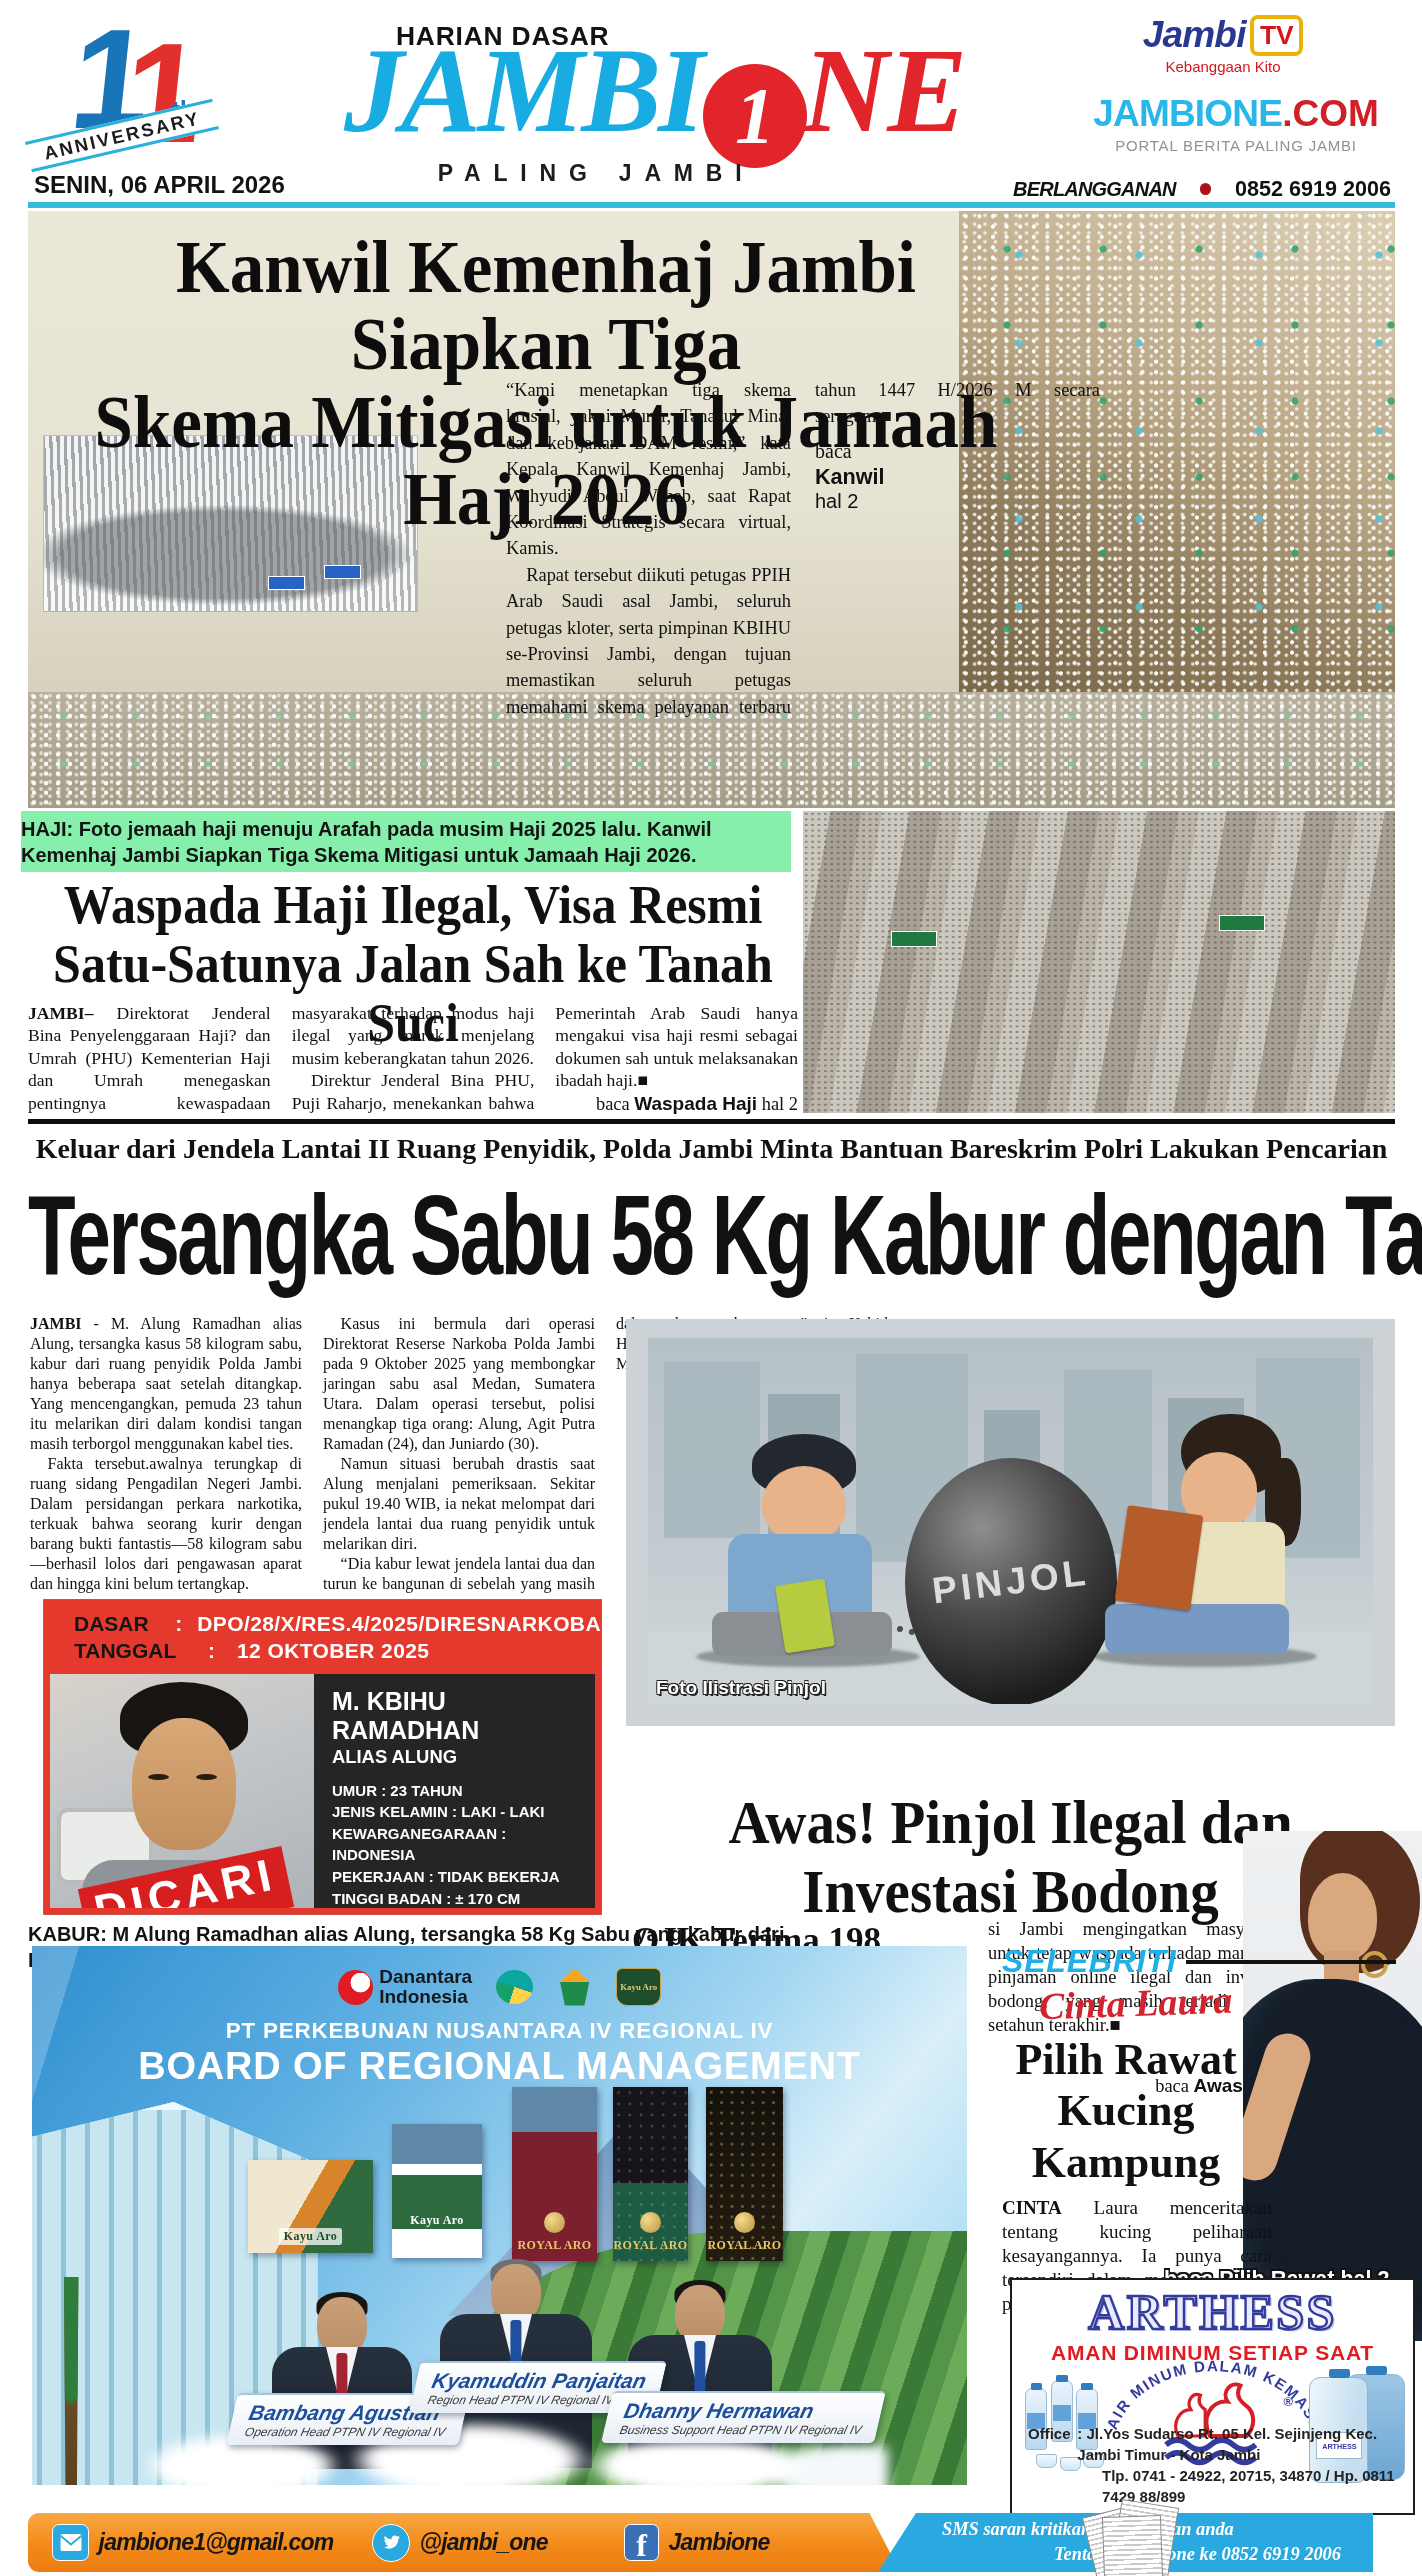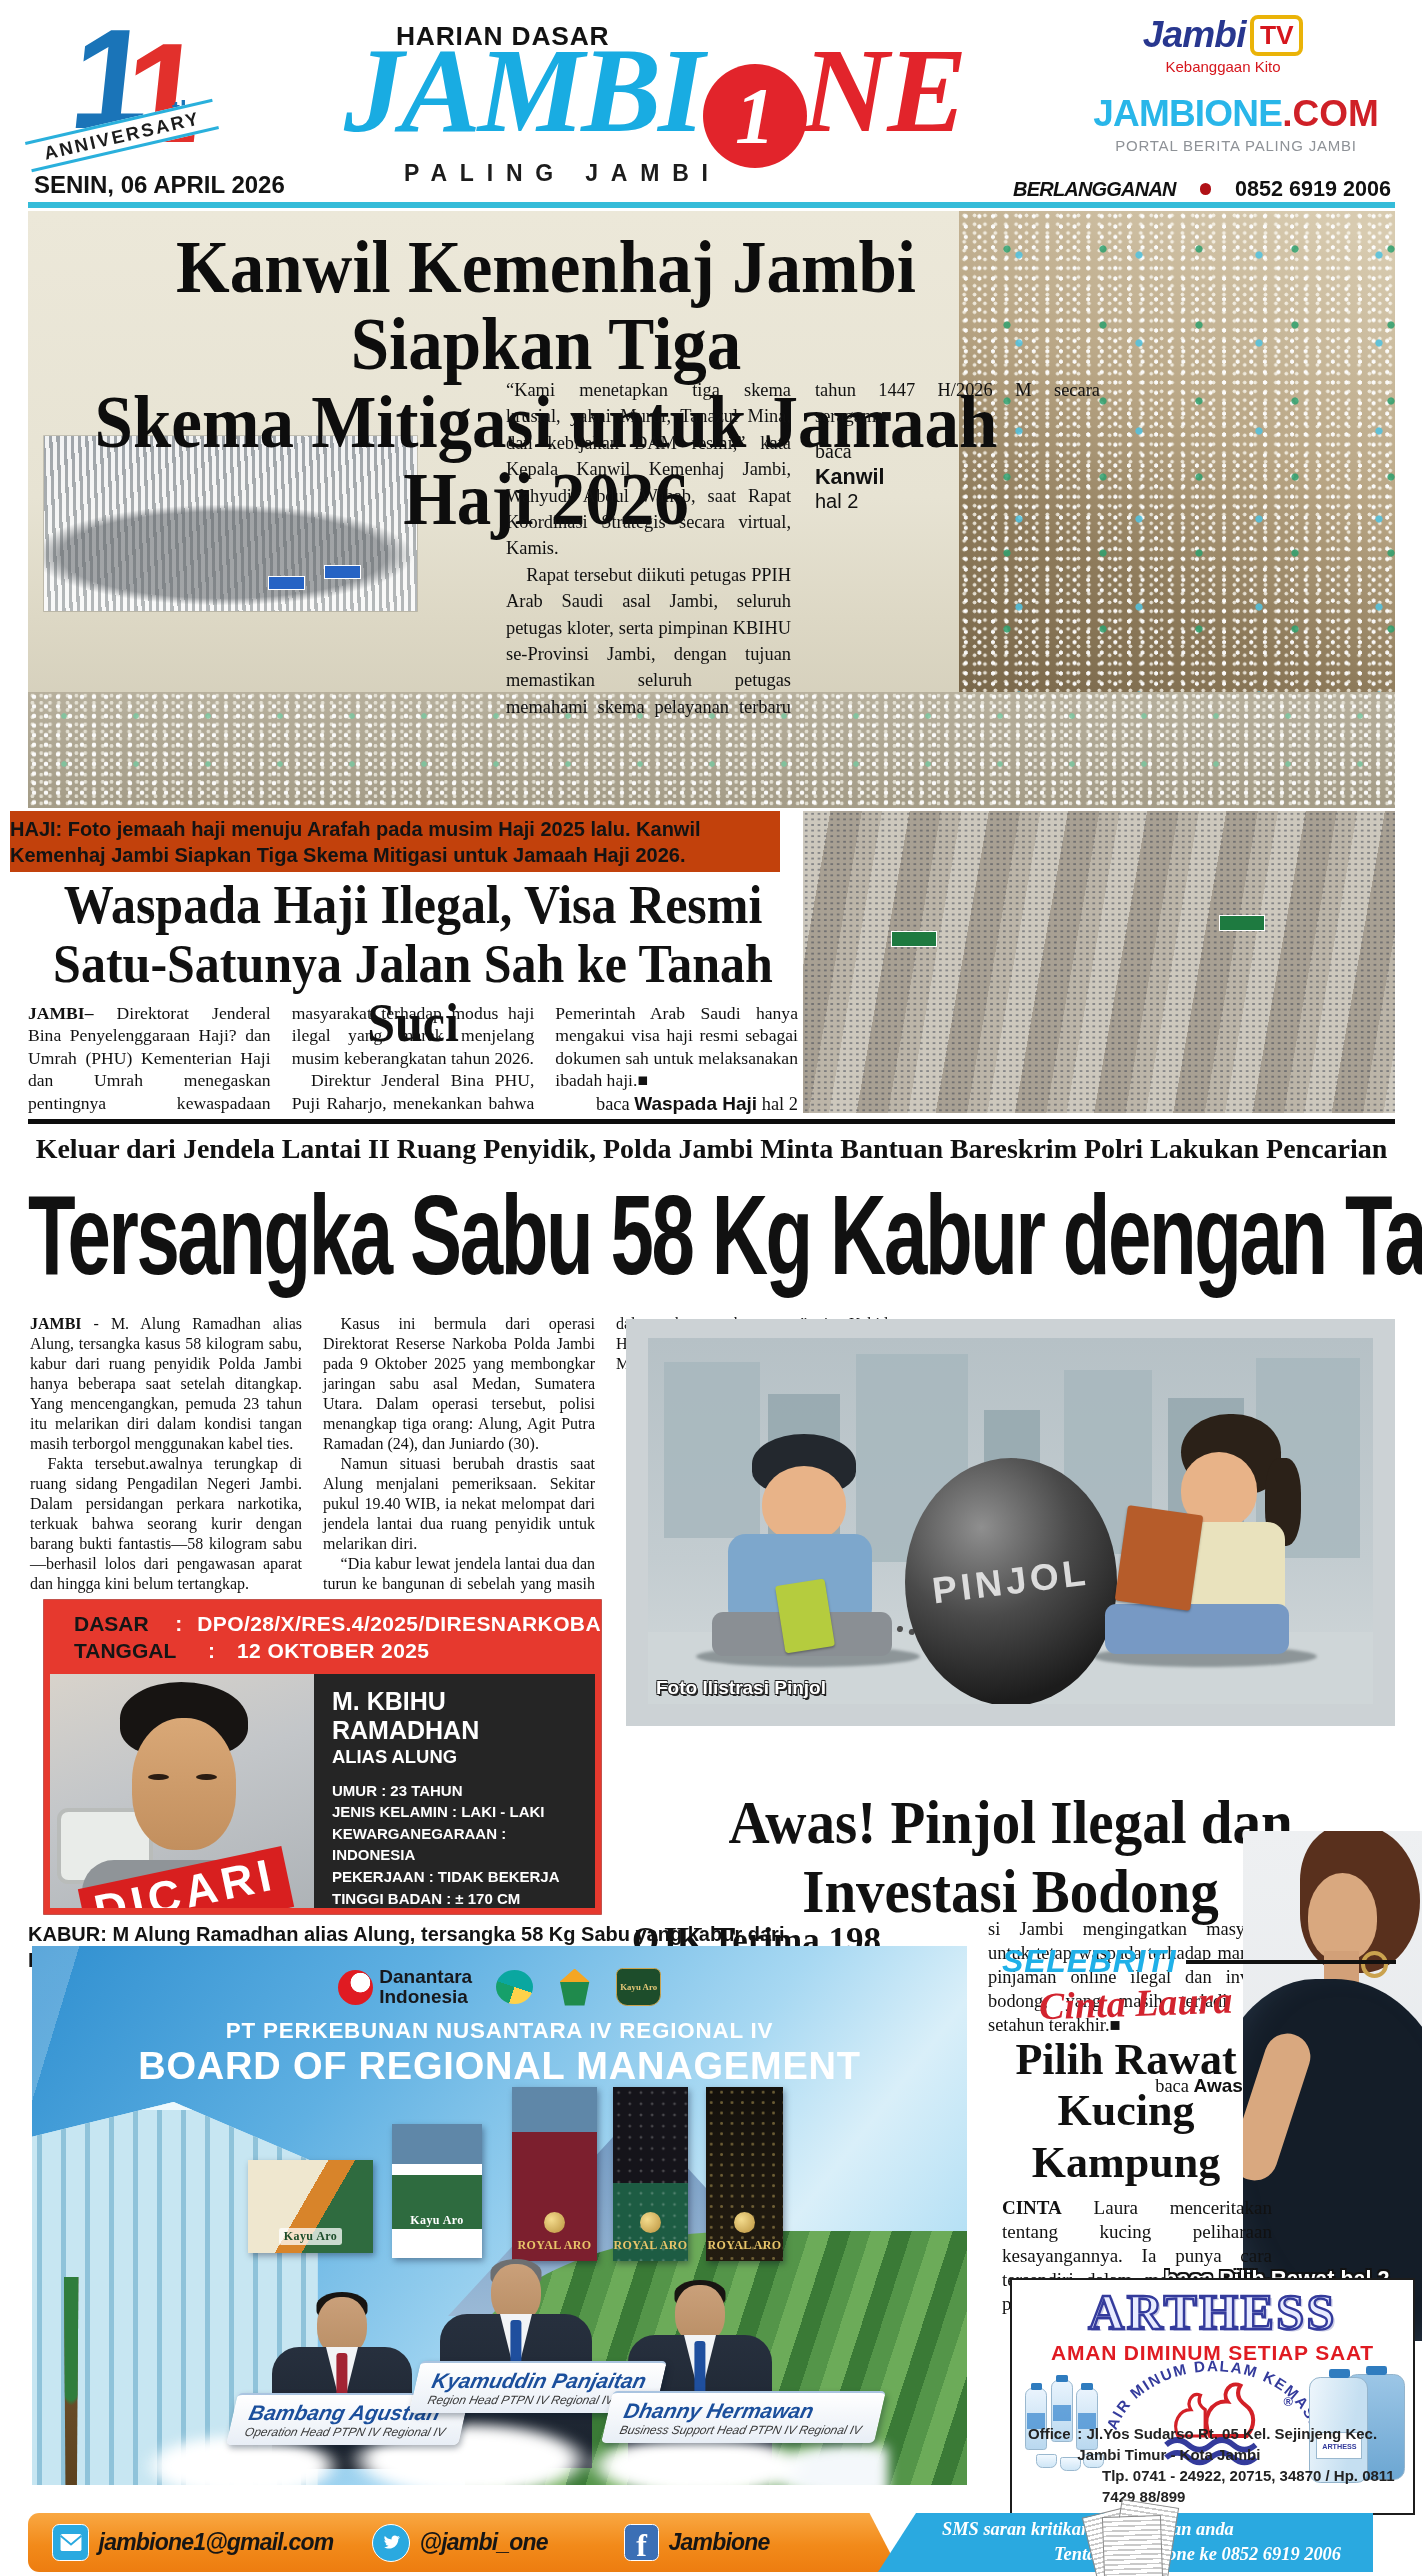--- a/index.html
+++ b/index.html
@@ -12,21 +12,21 @@
   #ann-logo .d1 { position:absolute; left:38px; top:-9.6px; font:bold 142px "Liberation Sans",sans-serif; color:#1a74b8; transform:skewX(-6deg); }
   #ann-logo .d2 { position:absolute; left:90px; top:4.8px; font:bold 142px "Liberation Sans",sans-serif; color:#e2302c; transform:skewX(-6deg); }
   #ann-logo .th { position:absolute; left:138px; top:90px; font:bold 24px "Liberation Sans",sans-serif; color:#1a74b8; }
   #ann-logo .banner { position:absolute; left:-8px; top:114px; width:192px; background:#fff; border-top:3.2px solid #2ab0dc; border-bottom:3.2px solid #2ab0dc; transform:rotate(-13deg); text-align:center; font:bold 18.4px "Liberation Sans",sans-serif; letter-spacing:2.4px; color:#1c1c1c; padding:1.6px 0; }
   #harian { left:396px; top:21px; font:bold 26.4px "Liberation Sans",sans-serif; letter-spacing:0.8px; color:#131313; }
   #brand { left:344px; top:22.4px; width:736px; height:148px; white-space:nowrap; }
   #brand .jambi { font:bold italic 120px "Liberation Serif",serif; color:#19ace2; letter-spacing:-3.2px; }
   #brand .disc { display:inline-block; width:104px; height:104px; background:#e2242b; border-radius:50%; vertical-align:-11.2px; text-align:center; margin:0 -4.8px 0 1.6px; }
   #brand .disc span { font:bold italic 80px "Liberation Serif",serif; color:#fff; line-height:104px; }
   #brand .ne { font:bold italic 120px "Liberation Serif",serif; color:#e2242b; letter-spacing:-1.6px; }
-  #brand-tag { left:404px; top:160px; width:384px; font:bold 23px "Liberation Sans",sans-serif; letter-spacing:12.8px; color:#1c1c1c; }
+  #brand-tag { left:404px; top:160px; width:384px; text-align:center; font:bold 23px "Liberation Sans",sans-serif; letter-spacing:12.8px; color:#1c1c1c; }
   #jambitv { left:1119px; top:14.4px; width:208px; }
   #jambitv .row { display:flex; align-items:center; gap:4.8px; justify-content:center; }
   #jambitv .name { font:bold italic 37px "Liberation Sans",sans-serif; color:#28378f; letter-spacing:-0.8px; }
   #jambitv .tv { border:4px solid #eab308; border-radius:8px; color:#d6161d; font:bold 26.4px "Liberation Sans",sans-serif; padding:0.8px 5.6px; }
   #jambitv .tag { text-align:center; font:15px "Liberation Sans",sans-serif; color:#d6161d; margin-top:1.6px; }
   #portal { left:1072px; top:93px; width:328px; text-align:center; }
   #portal .site { font:bold 37px "Liberation Sans",sans-serif; color:#29b6e9; letter-spacing:-0.8px; }
   #portal .com { font:bold 37px "Liberation Sans",sans-serif; color:#cf2027; }
   #portal .tag { font:15px "Liberation Sans",sans-serif; color:#8e9297; letter-spacing:0.8px; margin-top:1.6px; }
   #date { left:34px; top:171px; font:bold 24px "Liberation Sans",sans-serif; color:#131313; }
@@ -62,21 +62,21 @@
   #inset-photo .sign { position:absolute; width:37px; height:14.4px; background:#2663c4; border:1.6px solid #fff; }
   #top-headline { left:24px; top:17.6px; width:988px; text-align:center; font:bold 69px "Liberation Serif",serif; line-height:1.04; color:#0d0d0d; transform:scaleY(1.08); transform-origin:top center; }
   #top-body { left:478px; top:166px; width:594px; height:362px; column-count:2; column-gap:24px; column-fill:auto; font:18.4px/26.4px "Liberation Serif",serif; text-align:justify; }
   #top-body p b { font-weight:bold; }
   #top-body .para + .para { text-indent:1.1em; }
   .baca-stack { margin-top:8px; font:20px/1.3 "Liberation Serif",serif; }
   .baca-stack .nm { display:block; font:bold 21.6px "Liberation Sans",sans-serif; }
   .baca-stack .pg { display:block; font:20px "Liberation Sans",sans-serif; }
 
   
-  #caption-haji { left:10px; top:811px; width:770px; height:61px; background:#c2410c; font:bold 20px/25.6px "Liberation Sans",sans-serif; padding-top:6.4px; color:#131313; }
+  #caption-haji { left:21px; top:811px; width:770px; height:61px; background:#86efac; font:bold 20px/25.6px "Liberation Sans",sans-serif; padding-top:6.4px; color:#131313; }
   #aerial-photo { left:803px; top:811px; width:592px; height:302px;
     background:
       radial-gradient(circle, rgba(60,66,80,.5) 1px, transparent 1.4px),
       repeating-linear-gradient(100deg, #cdc8bd 0 27px, #a8a093 27px 58px, #bcb5a8 58px 78px),
       linear-gradient(#b3ada2,#9d968a);
     background-size:6.4px 5.6px, 100% 100%, 100% 100%; }
   #aerial-photo .sign { position:absolute; width:46px; height:16px; background:#1e7a40; border:1.6px solid #fff; }
   #waspada-headline { left:28px; top:875px; width:770px; text-align:center; font:bold 50px "Liberation Serif",serif; line-height:1.1; transform:scaleY(1.08); transform-origin:top center; }
   #waspada-body { left:28px; top:1002px; width:770px; height:114px; column-count:3; column-gap:21px; column-fill:auto; font:17.6px/22.4px "Liberation Serif",serif; text-align:justify; }
   #waspada-body .para + .para { text-indent:1.1em; }

